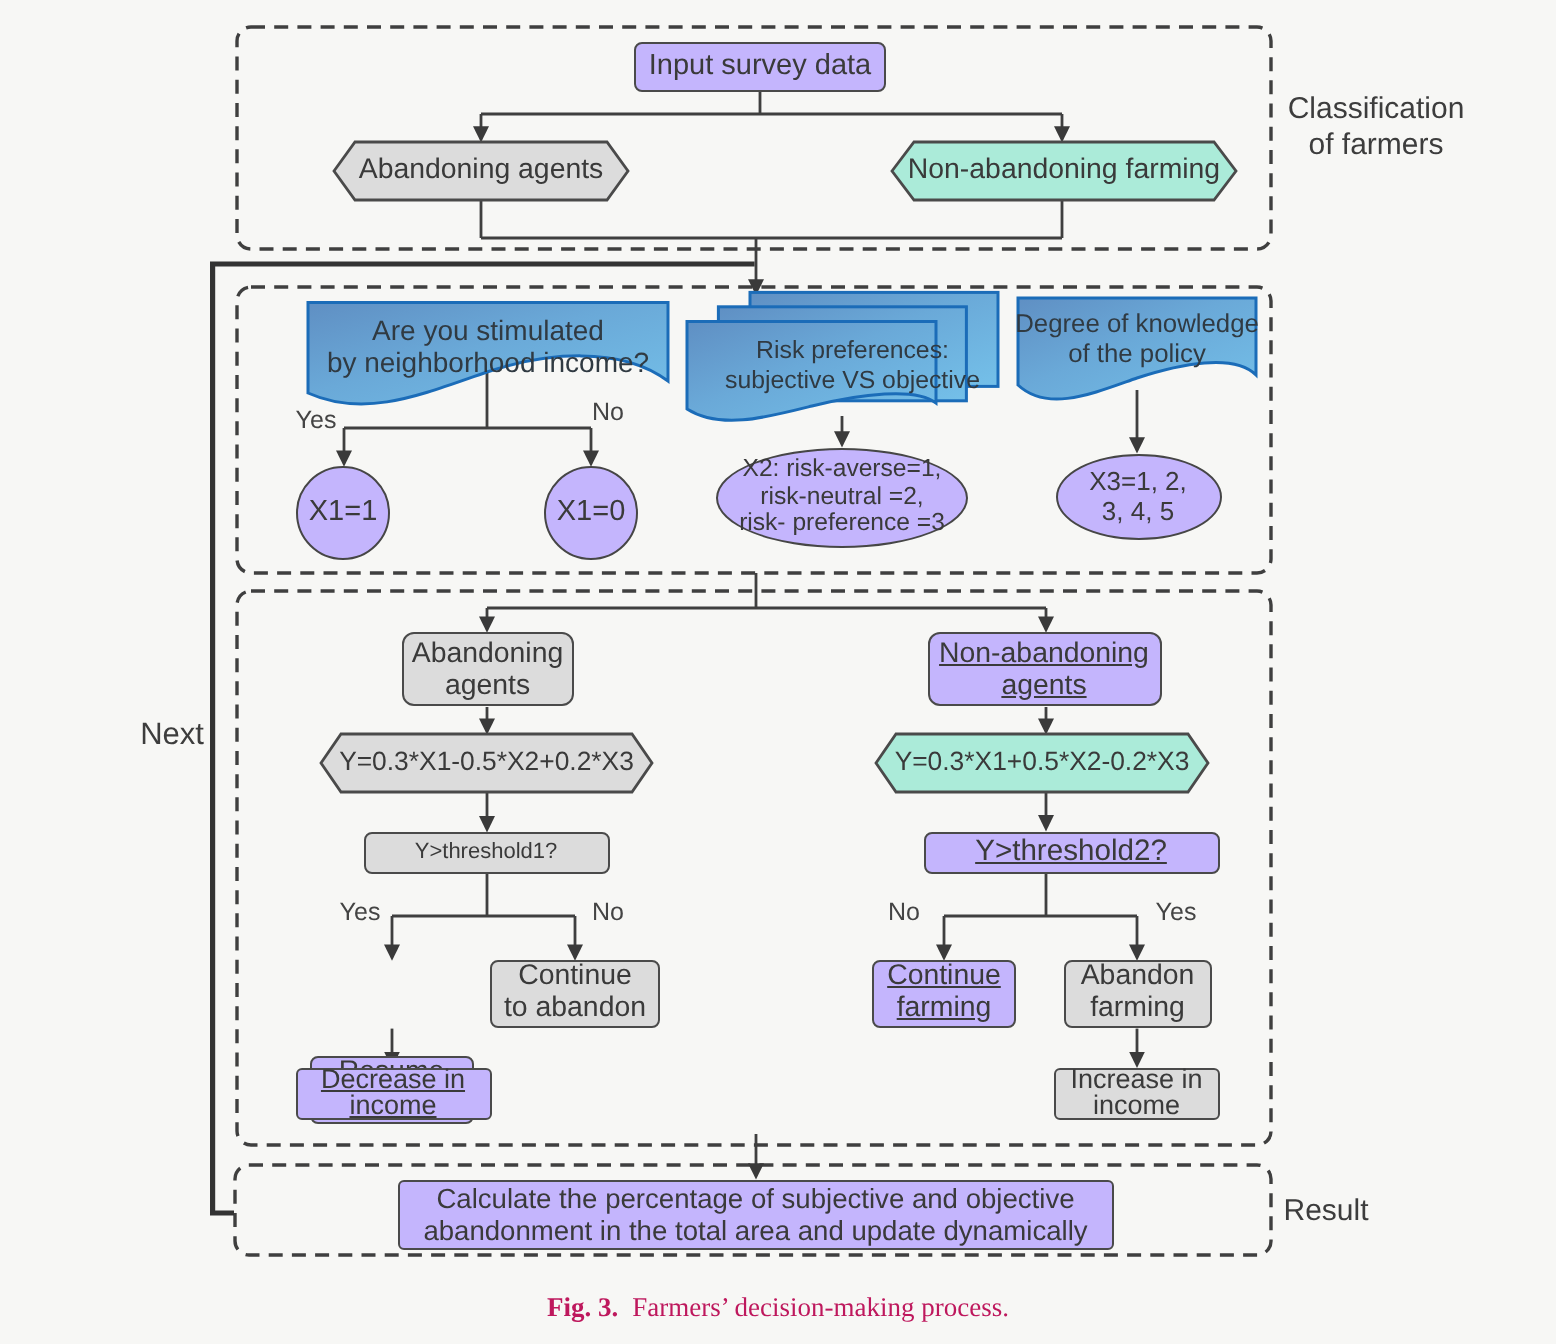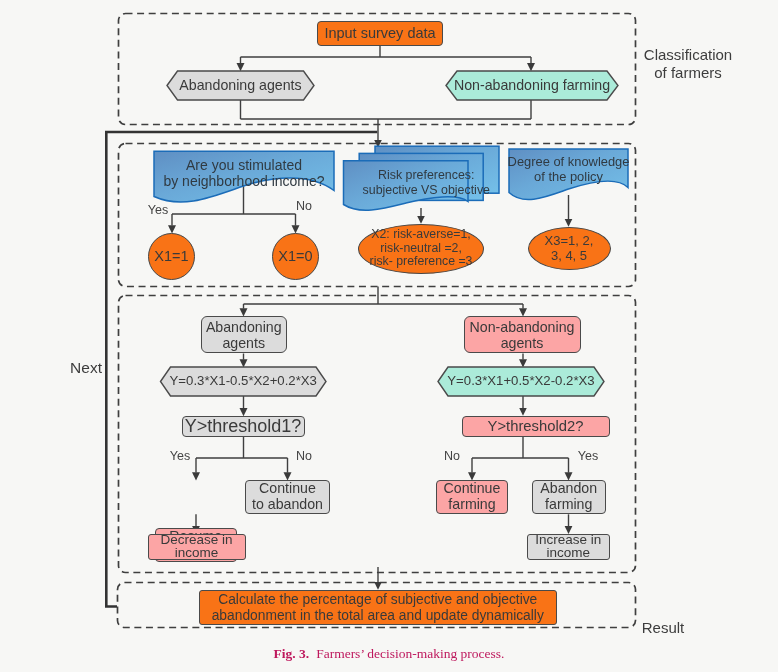--- a/index.html
+++ b/index.html
@@ -4,23 +4,23 @@
 <style>
   html,body{margin:0;padding:0;}
   body{width:778px;height:672px;overflow:hidden;background:#f7f7f5;
        font-family:"Liberation Sans","DejaVu Sans",sans-serif;color:#3a3a3a;}
   #figure{position:relative;width:778px;height:672px;}
   #wires{position:absolute;left:0;top:0;z-index:0;}
   .node{position:absolute;z-index:1;display:flex;flex-direction:column;
         align-items:center;justify-content:center;text-align:center;
         box-sizing:border-box;line-height:1.12;}
   .rectbox{border:1.4px solid #4a4a4a;border-radius:4px;}
-  .blue{background:#f97316;}
+  .blue{background:#c4b5fd;}
   .gray{background:#dcdcdc;}
-  .teal{background:#fca5a5;}
+  .teal{background:#c4b5fd;text-decoration:underline;}
   .naked{background:transparent;border:none;}
   .round{border-radius:50%;border:1.4px solid #464646;}
   .lbl{position:absolute;z-index:1;text-align:center;color:#3d3d3d;}
   .small{font-size:12.5px;color:#444;}
   .bannertext{color:#303a42;}
   .nw{white-space:nowrap;}
   #caption{position:absolute;left:0;right:0;top:646px;text-align:center;
            font-family:"Liberation Serif","DejaVu Serif",serif;font-size:13.5px;color:#be185d;}
   #caption .cap-label{font-weight:bold;margin-right:7px;}
 </style>
@@ -164,21 +164,21 @@
     <div>agents</div>
   </div>
 
   <div class="node naked" style="left:160.5px;top:367px;width:165.5px;height:29px;font-size:13.2px;">
     <div>Y=0.3*X1-0.5*X2+0.2*X3</div>
   </div>
   <div class="node naked" style="left:438px;top:367px;width:166px;height:29px;font-size:13.2px;">
     <div>Y=0.3*X1+0.5*X2-0.2*X3</div>
   </div>
 
-  <div class="node rectbox gray" style="left:181.5px;top:416px;width:123px;height:20.5px;font-size:18px;">
+  <div class="node rectbox gray" style="left:181.5px;top:416px;width:123px;height:20.5px;font-size:11px;">
     <div>Y&gt;threshold1?</div>
   </div>
   <div class="node rectbox teal" style="left:461.5px;top:415.5px;width:148px;height:21px;font-size:14.8px;justify-content:center;">
     <div>Y&gt;threshold2?</div>
   </div>
 
   <div class="lbl small" style="left:164px;top:449px;width:32px;">
     <span>Yes</span>
   </div>
   <div class="lbl small" style="left:288px;top:449px;width:32px;">
@@ -214,21 +214,21 @@
   </div>
   <div class="node rectbox gray" style="left:526.5px;top:533.5px;width:83.5px;height:26.5px;font-size:13.5px;line-height:12.8px;border-radius:3px;">
     <div>Increase in</div>
     <div>income</div>
   </div>
 
   <div class="node rectbox blue" style="left:199px;top:590px;width:357.5px;height:35px;font-size:13.8px;line-height:15.8px;border-radius:3px;">
     <div>Calculate the percentage of subjective and objective</div>
     <div>abandonment in the total area and update dynamically</div>
   </div>
-  <div class="lbl" style="left:633px;top:597px;width:60px;font-size:15px;margin-top:22px;">
+  <div class="lbl" style="left:633px;top:597px;width:60px;font-size:15px;">
     <span>Result</span>
   </div>
 
   <div id="caption">
     <span class="cap-label">Fig. 3.</span><span>Farmers’ decision-making process.</span>
   </div>
 
 </div>
 
 </body></html>

